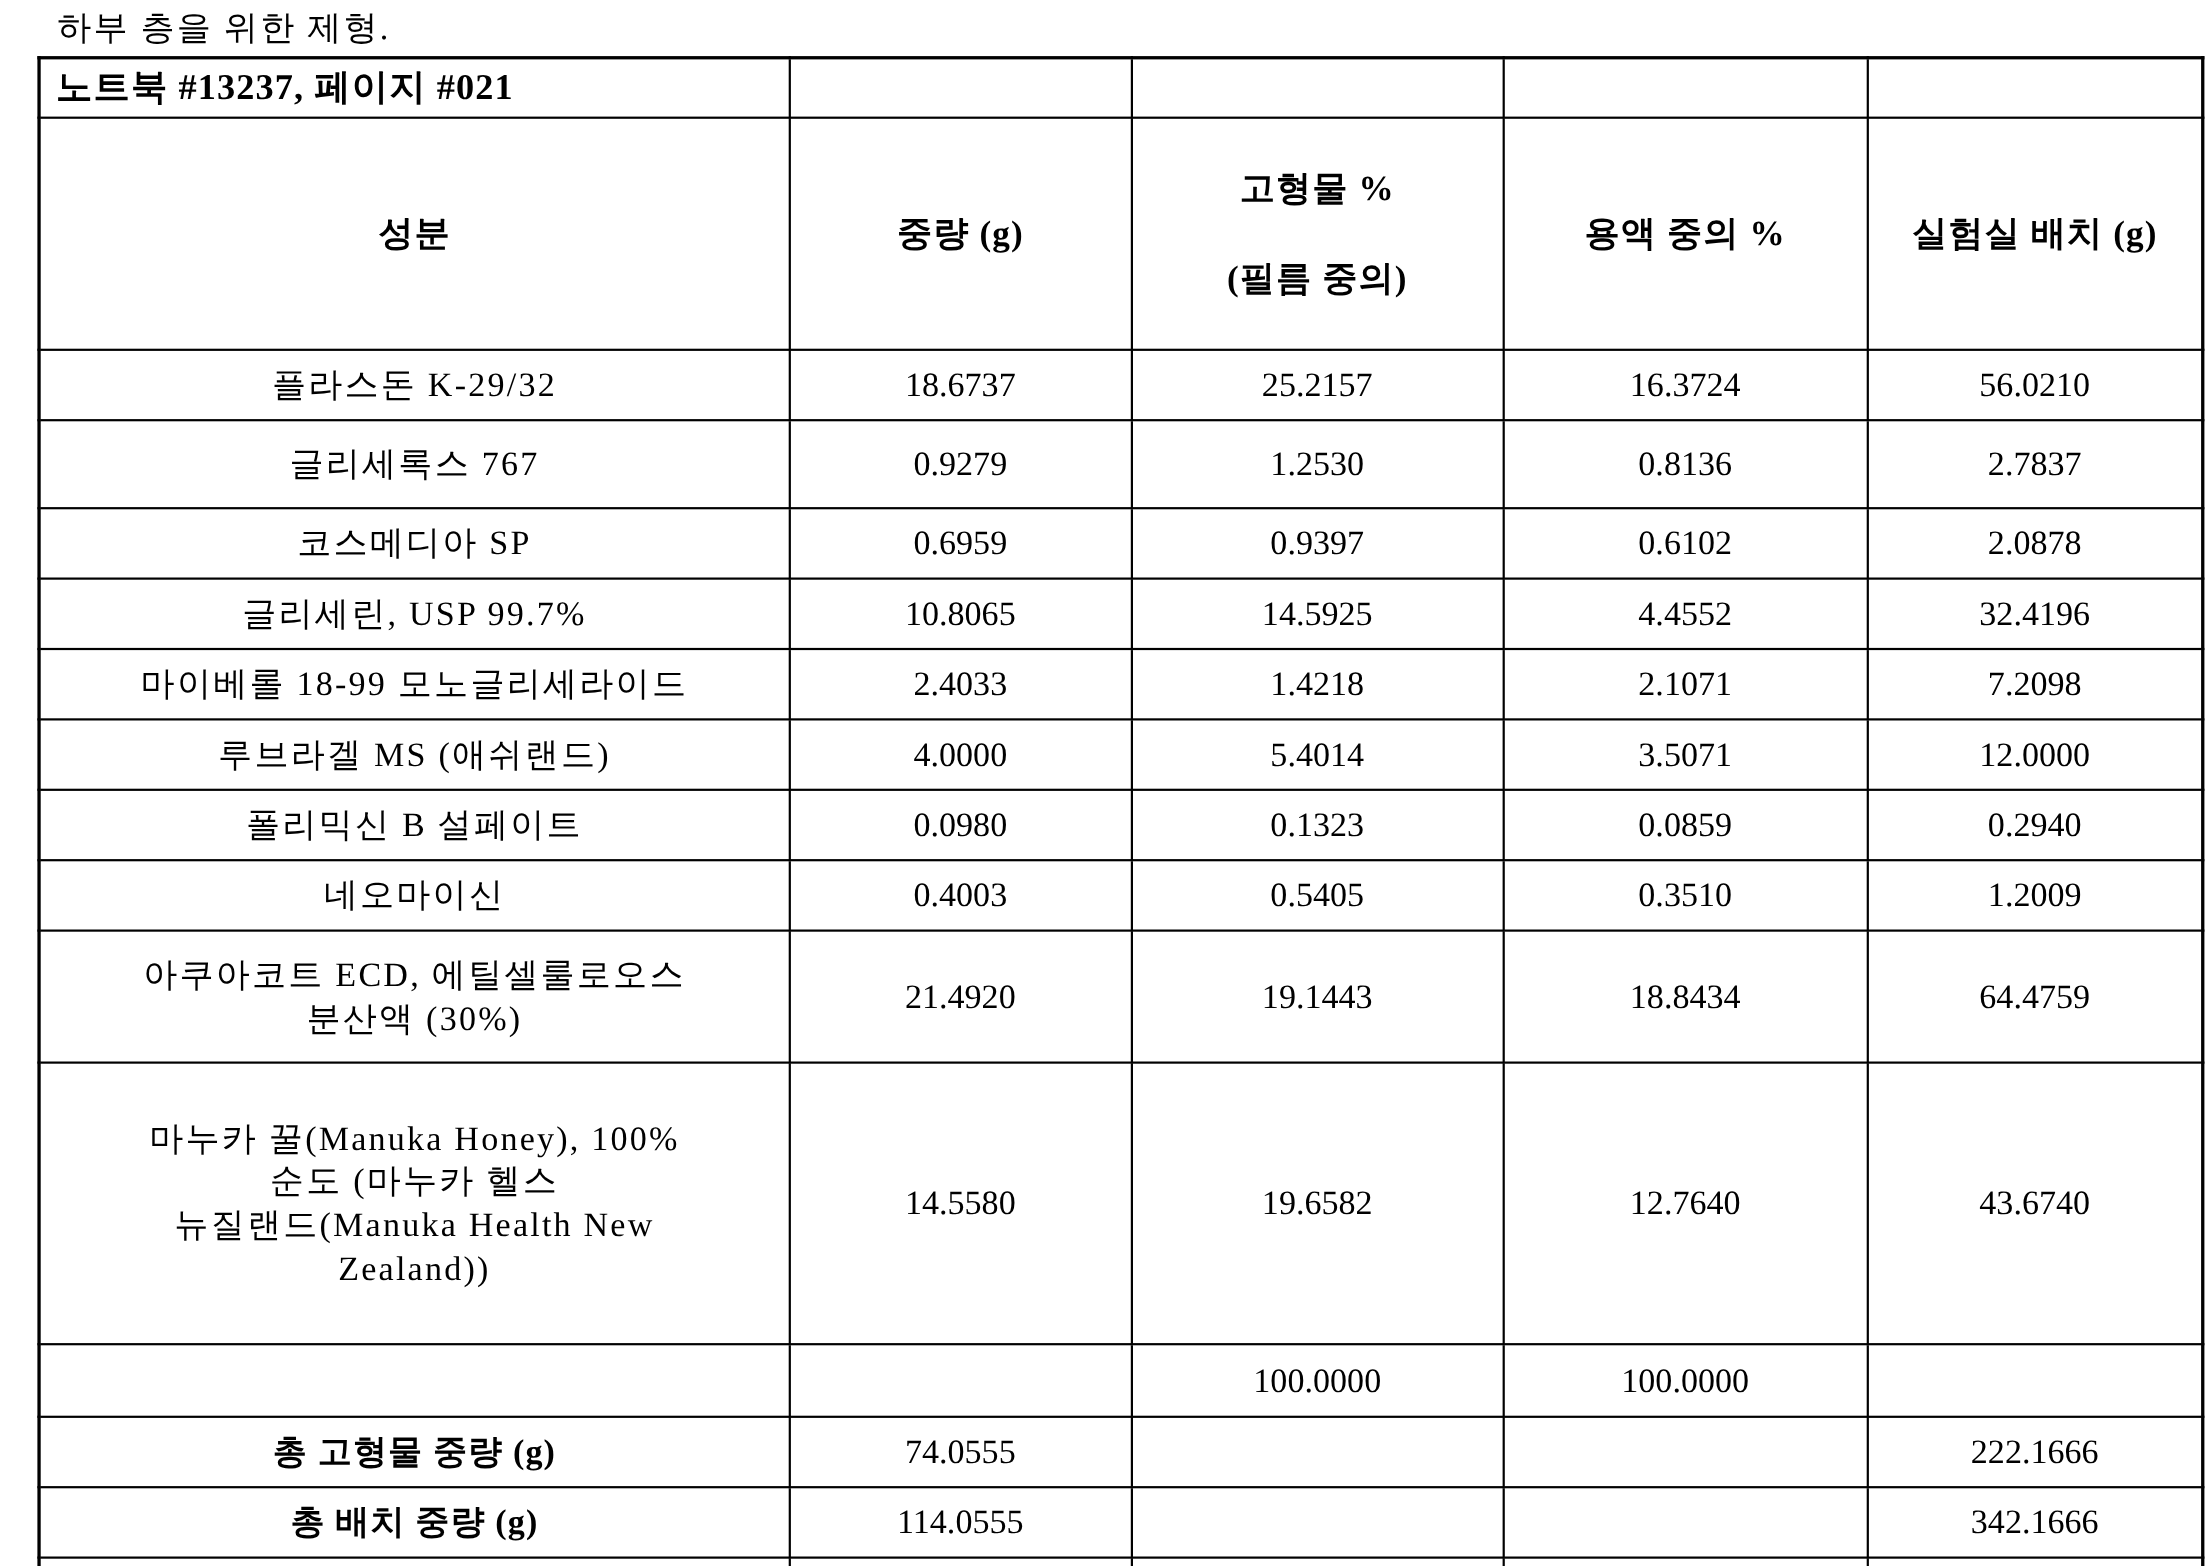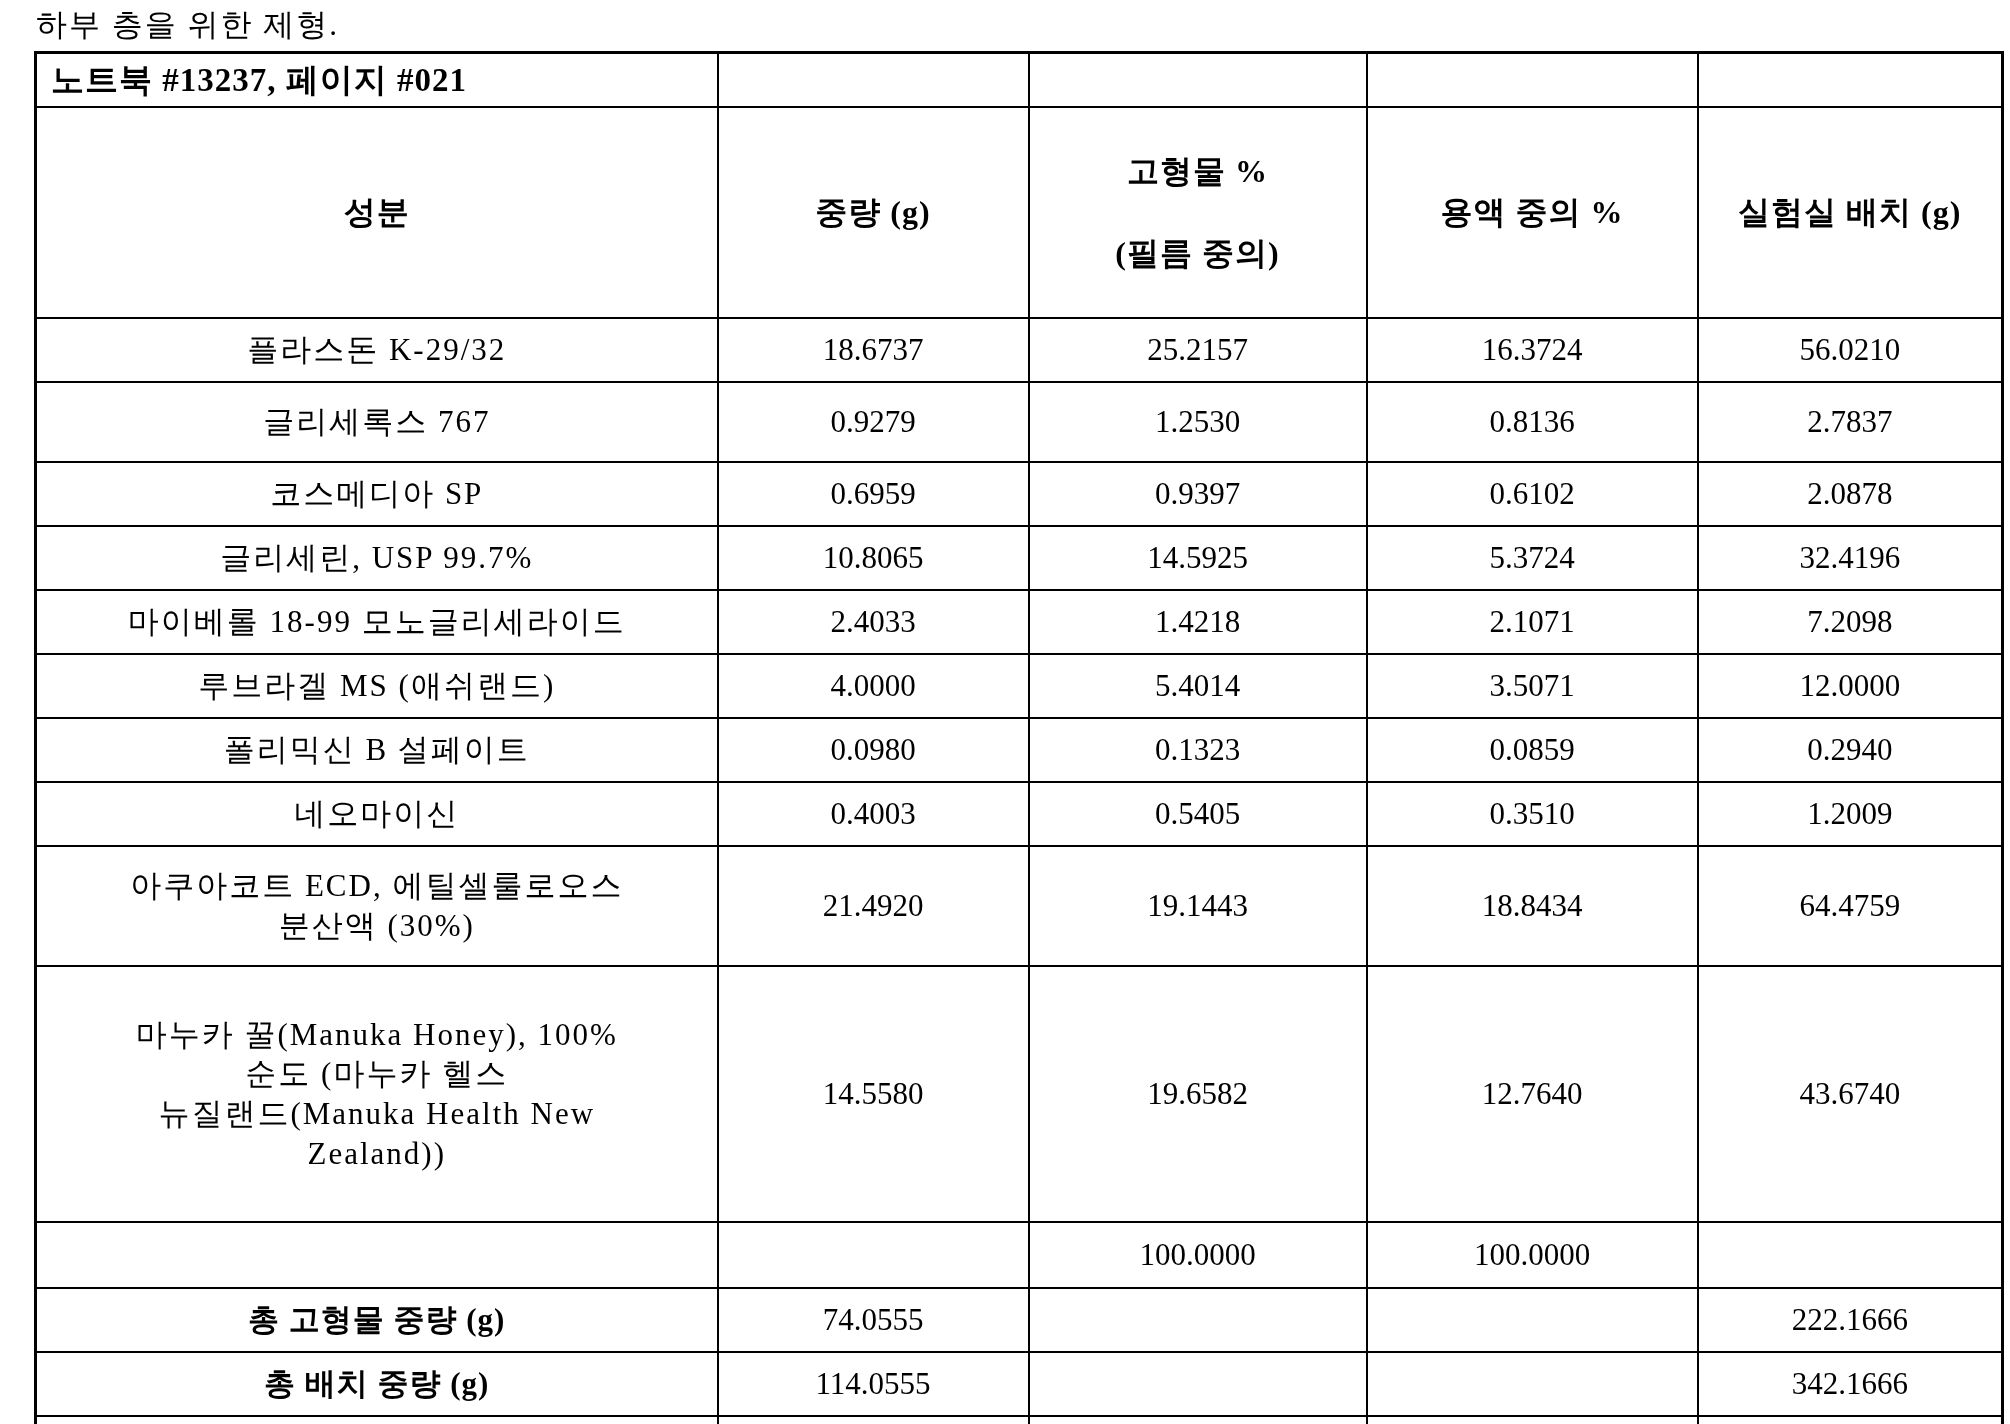--- a/index.html
+++ b/index.html
@@ -12,21 +12,21 @@
     color: #000000;
   }
   .page {
     position: relative;
     width: 2010px;
     height: 1424px;
     background: #ffffff;
     overflow: hidden;
   }
   .top-label {
-    margin: 6px 0 8px 36px;
+    margin: 6px 0 8px 52px;
     font-size: 31px;
     letter-spacing: 2px;
     line-height: 1.2;
   }
   table.formulation {
     border-collapse: collapse;
     table-layout: fixed;
     margin-left: 34px;
     width: 1970px;
     border: 3px solid #000000;
@@ -119,21 +119,21 @@
           <td class="name-cell">코스메디아 SP</td>
           <td>0.6959</td>
           <td>0.9397</td>
           <td>0.6102</td>
           <td>2.0878</td>
         </tr>
         <tr style="height: 64px;">
           <td class="name-cell">글리세린, USP 99.7%</td>
           <td>10.8065</td>
           <td>14.5925</td>
-          <td>5.3724</td>
+          <td>4.4552</td>
           <td>32.4196</td>
         </tr>
         <tr style="height: 64px;">
           <td class="name-cell">마이베롤 18-99 모노글리세라이드</td>
           <td>2.4033</td>
           <td>1.4218</td>
           <td>2.1071</td>
           <td>7.2098</td>
         </tr>
         <tr style="height: 64px;">

